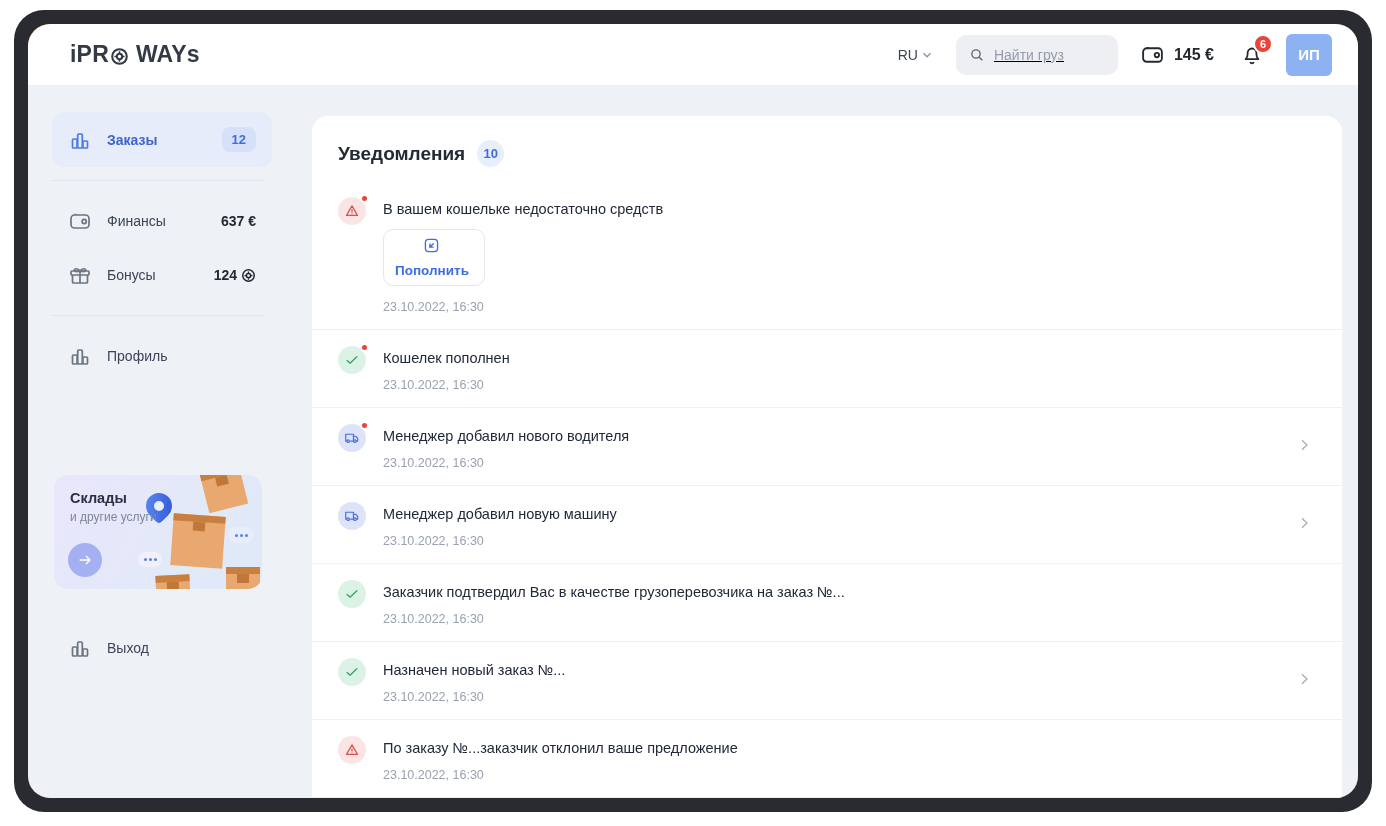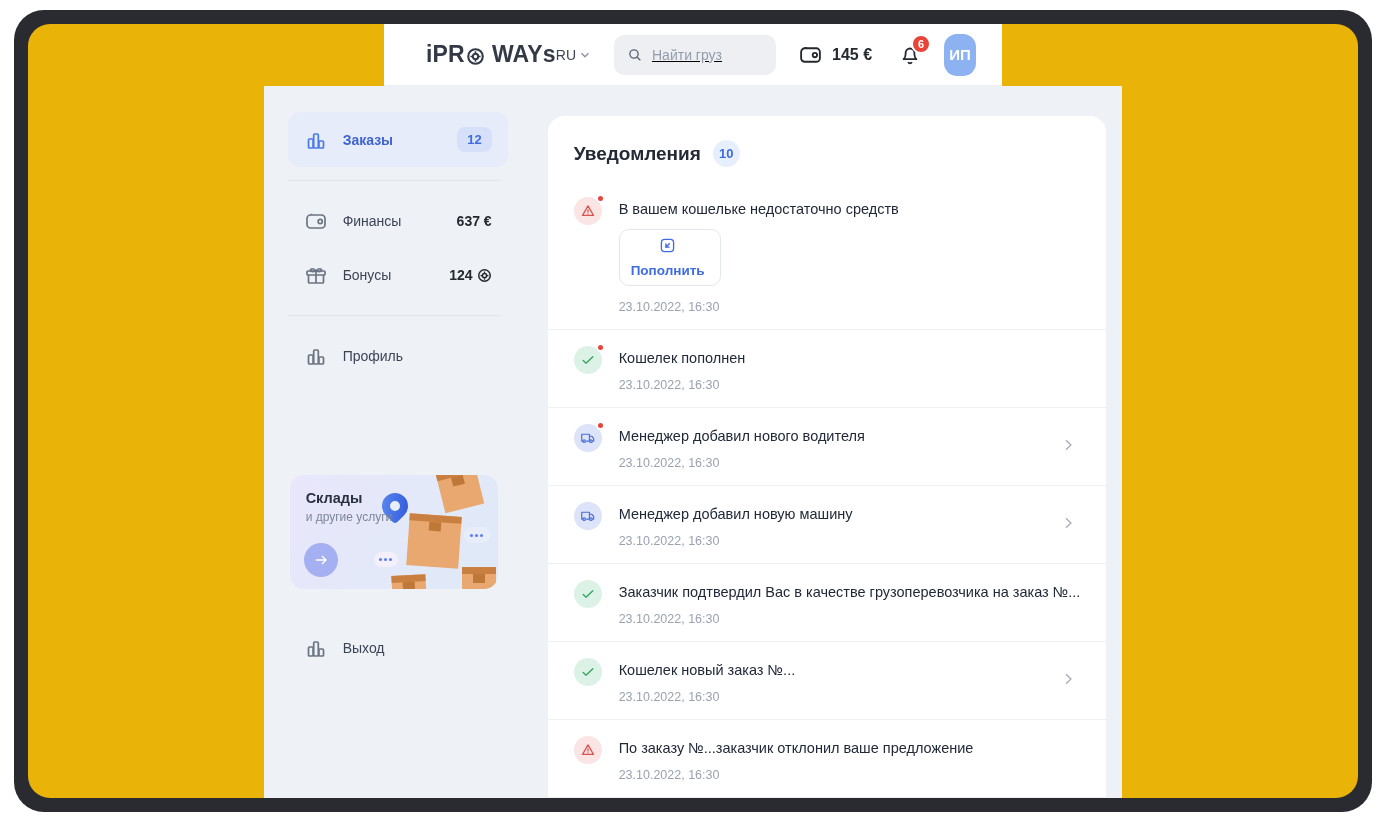--- a/index.html
+++ b/index.html
@@ -1,20 +1,20 @@
 <!DOCTYPE html>
 <html><head>
 <meta charset="utf-8">
 <style>
   * { margin:0; padding:0; box-sizing:border-box; }
   html,body { width:1386px; height:826px; background:#ffffff; font-family:"Liberation Sans", sans-serif; }
   .device-frame { position:absolute; left:14px; top:10px; width:1358px; height:802px;
     background:#2a2b31; border-radius:30px; padding:14px; }
-  .app { width:100%; height:100%; background:#eab308; border-radius:22px; overflow:hidden;
-    display:flex; flex-direction:column;align-items:center; }
+  .app { width:100%; height:100%; background:#a16207; border-radius:22px; overflow:hidden;
+    display:flex; flex-direction:column; }
 
   
   .app-header { height:62px; flex:0 0 62px; background:#fff; display:flex; align-items:center;
     padding:0 26px 0 42px; border-bottom:1px solid #eef0f4; }
   .logo { display:flex; align-items:center; font-weight:800; font-size:23px; color:#333a46; letter-spacing:.2px; }
   .logo .wheel { width:19px; height:19px; margin:0 1px; color:#333a46; }
   .logo .sp { width:6px; }
   .main-nav { display:flex; gap:38px; margin-left:102px; }
   .main-nav a { font-size:14px; color:#2b3240; text-decoration:none; cursor:pointer; }
   .header-right { margin-left:auto; display:flex; align-items:center; gap:22px; }
@@ -26,21 +26,21 @@
   .search-box input { border:0; background:transparent; outline:none; font-size:14px; width:100%;
     font-family:"Liberation Sans", sans-serif; color:#2b3240; }
   .search-box input::placeholder { color:#949cab; }
   .wallet { display:flex; align-items:center; gap:9px; font-size:16px; font-weight:700; color:#23292f; }
   .wallet svg { width:25px; height:25px; color:#23292f; }
   .bell-wrap { position:relative; cursor:pointer; margin-left:4px; }
   .bell-wrap svg { width:24px; height:24px; color:#23292f; display:block; }
   .bell-badge { position:absolute; top:-9px; right:-9px; min-width:20px; height:20px; border-radius:10px;
     background:#e8443a; color:#fff; font-size:11px; font-weight:700; display:flex; align-items:center;
     justify-content:center; border:2px solid #fff; padding:0 4px; }
-  .avatar { width:32px; height:42px; border-radius:13px; background:#8cb2f1; color:#fff; font-weight:700;
+  .avatar { width:46px; height:42px; border-radius:6px; background:#8cb2f1; color:#fff; font-weight:700;
     font-size:15px; display:flex; align-items:center; justify-content:center; cursor:pointer; }
 
   
   .app-body { flex:1; display:flex; background:#eef1f6; overflow:hidden; }
 
   
   .sidebar { width:264px; flex:0 0 264px; padding:26px 0 0 24px; }
   .side-item { width:220px; display:flex; align-items:center; gap:15px; padding:15px 16px;
     border-radius:12px; cursor:pointer; color:#3c4456; }
   .side-item svg { width:24px; height:24px; color:#6b7482; flex:0 0 auto; }
@@ -353,21 +353,21 @@
   </div>
 
   <div class="notif-row has-chevron">
     <div class="notif-icon t-success">
 
     <svg viewBox="0 0 24 24" fill="none" stroke="currentColor" stroke-width="2.1" stroke-linecap="round" stroke-linejoin="round">
                     <path d="M4.8 12.6l4.3 4.1L19.2 7"></path>
                   </svg>
                 </div>
     <div class="notif-body">
-      <div class="notif-text">Кошелек новый заказ №...</div>
+      <div class="notif-text">Назначен новый заказ №...</div>
 
       <div class="notif-time">23.10.2022, 16:30</div>
     </div>
     <div class="notif-chevron">
       <svg viewBox="0 0 24 24" fill="none" stroke="currentColor" stroke-width="2">
                     <path d="M9 5l7.4 7L9 19"></path>
                   </svg>
     </div>
   </div>
 

